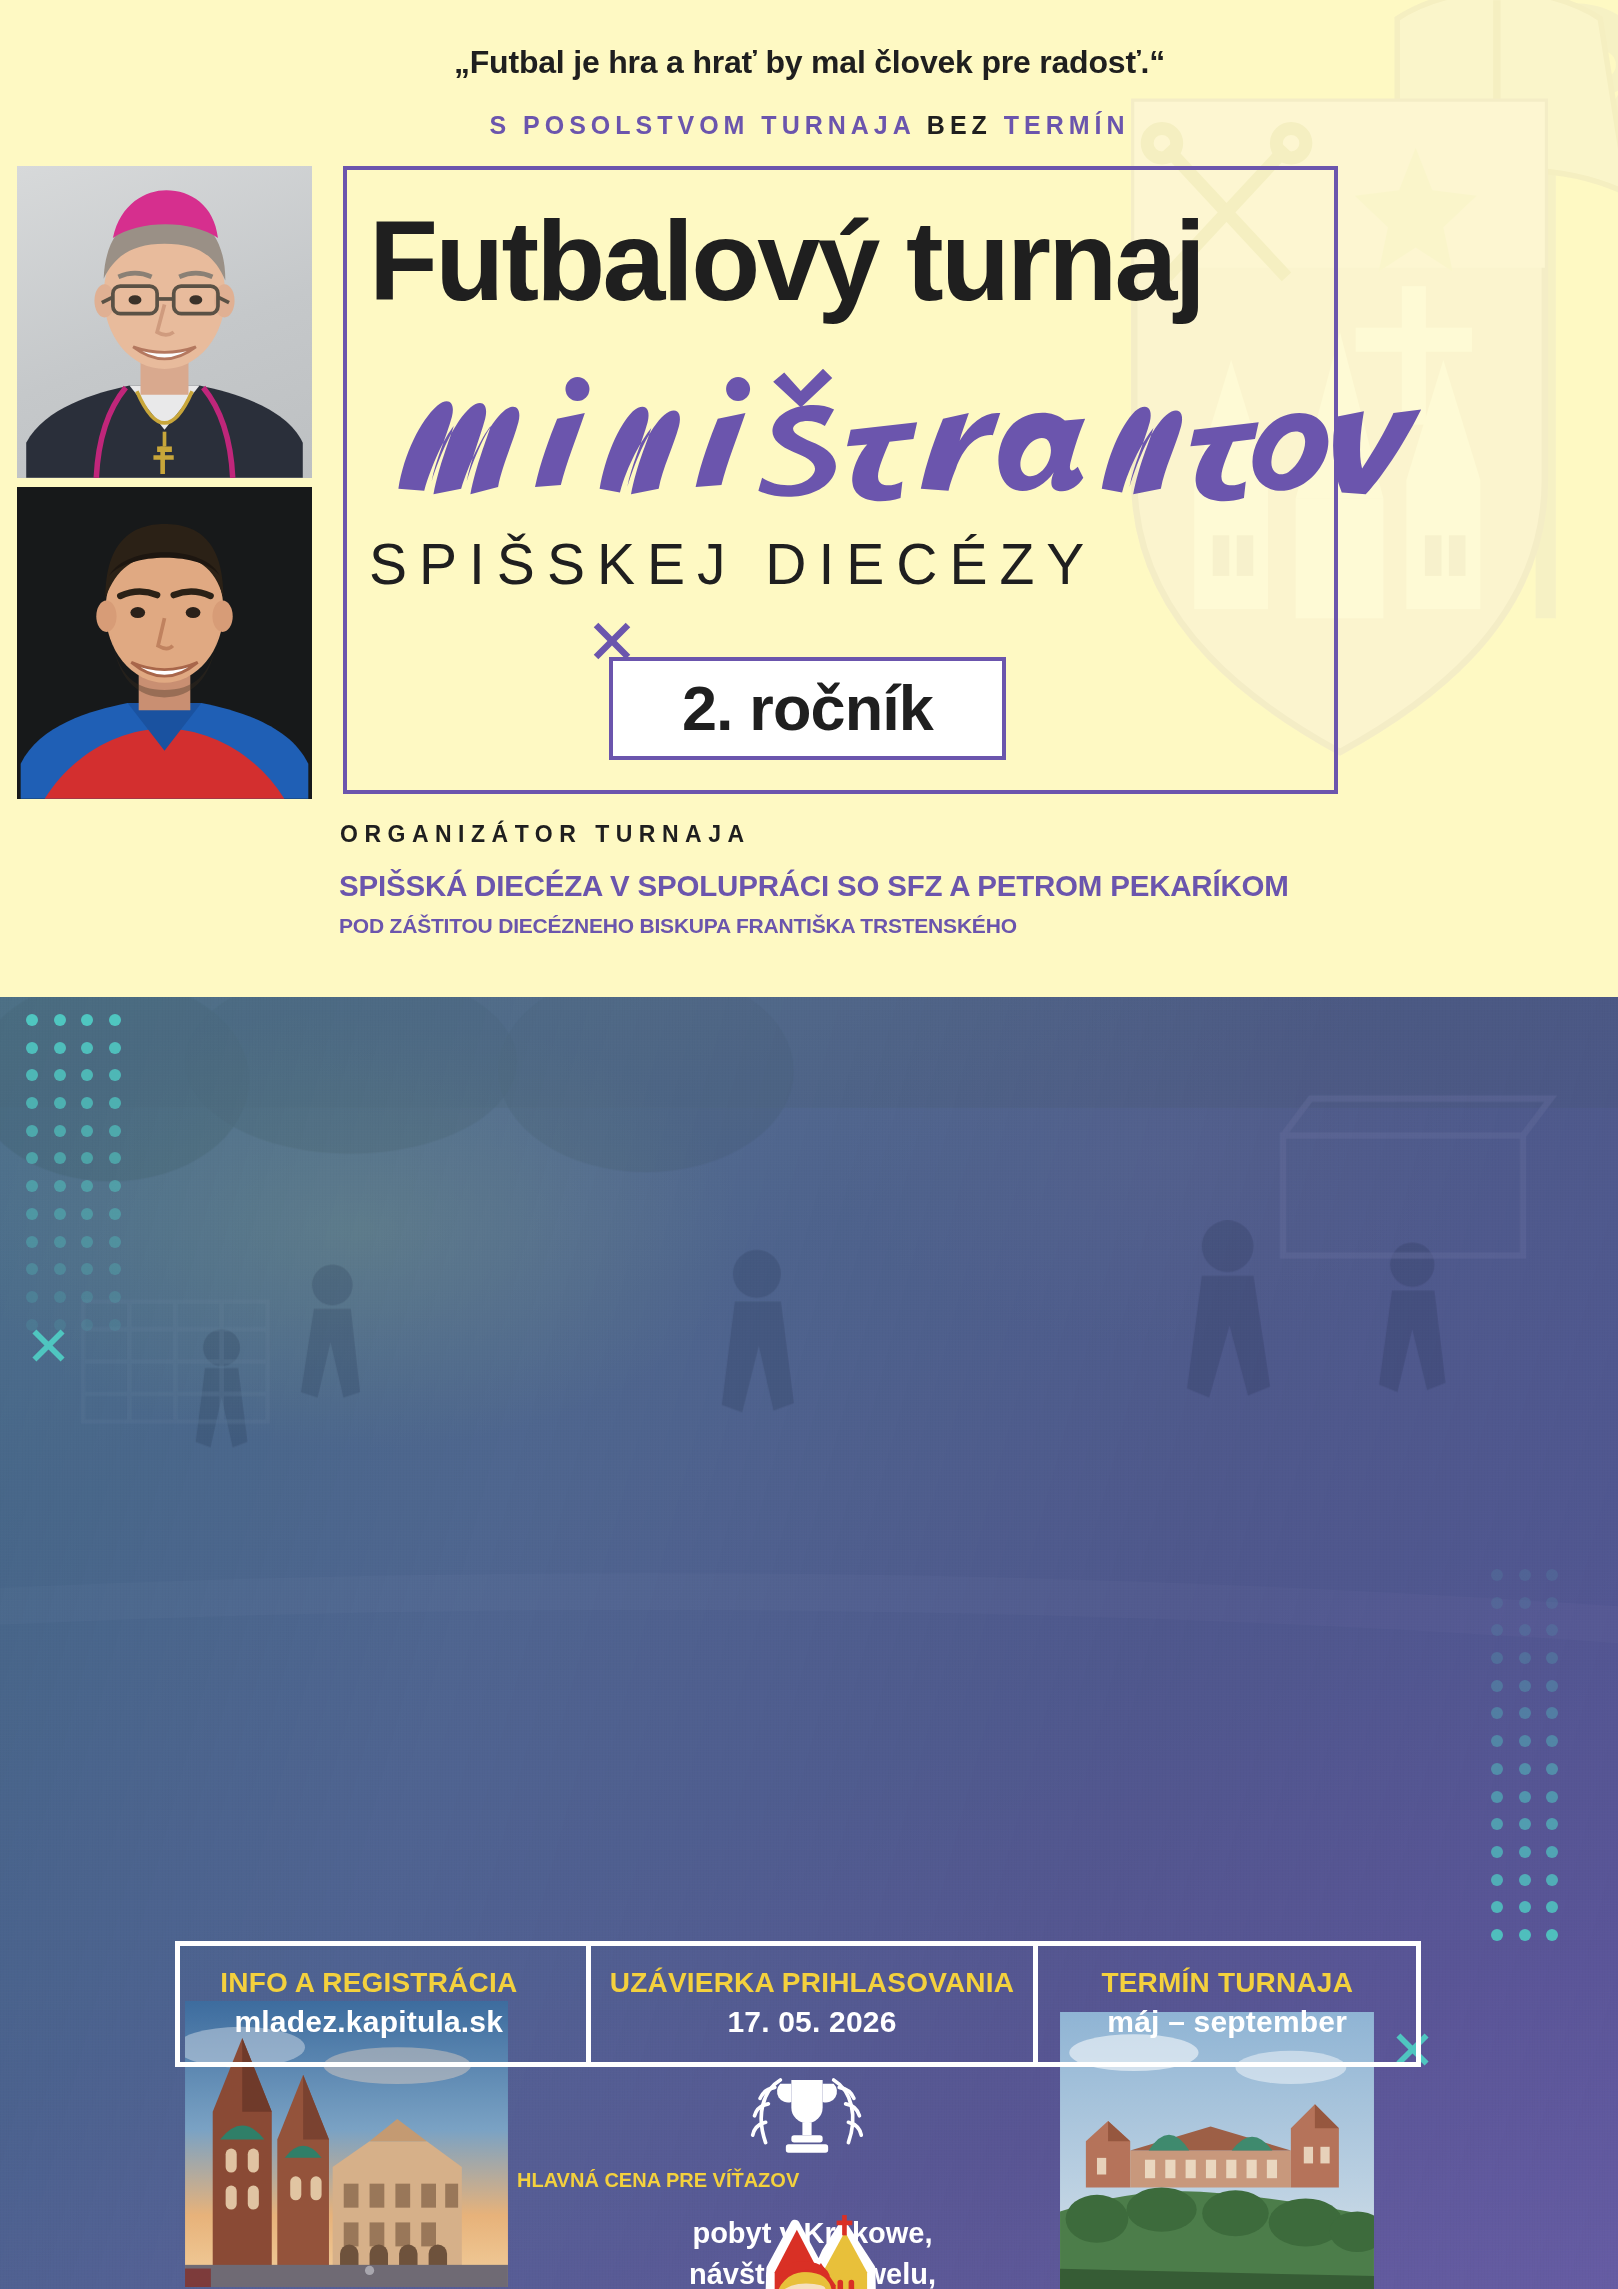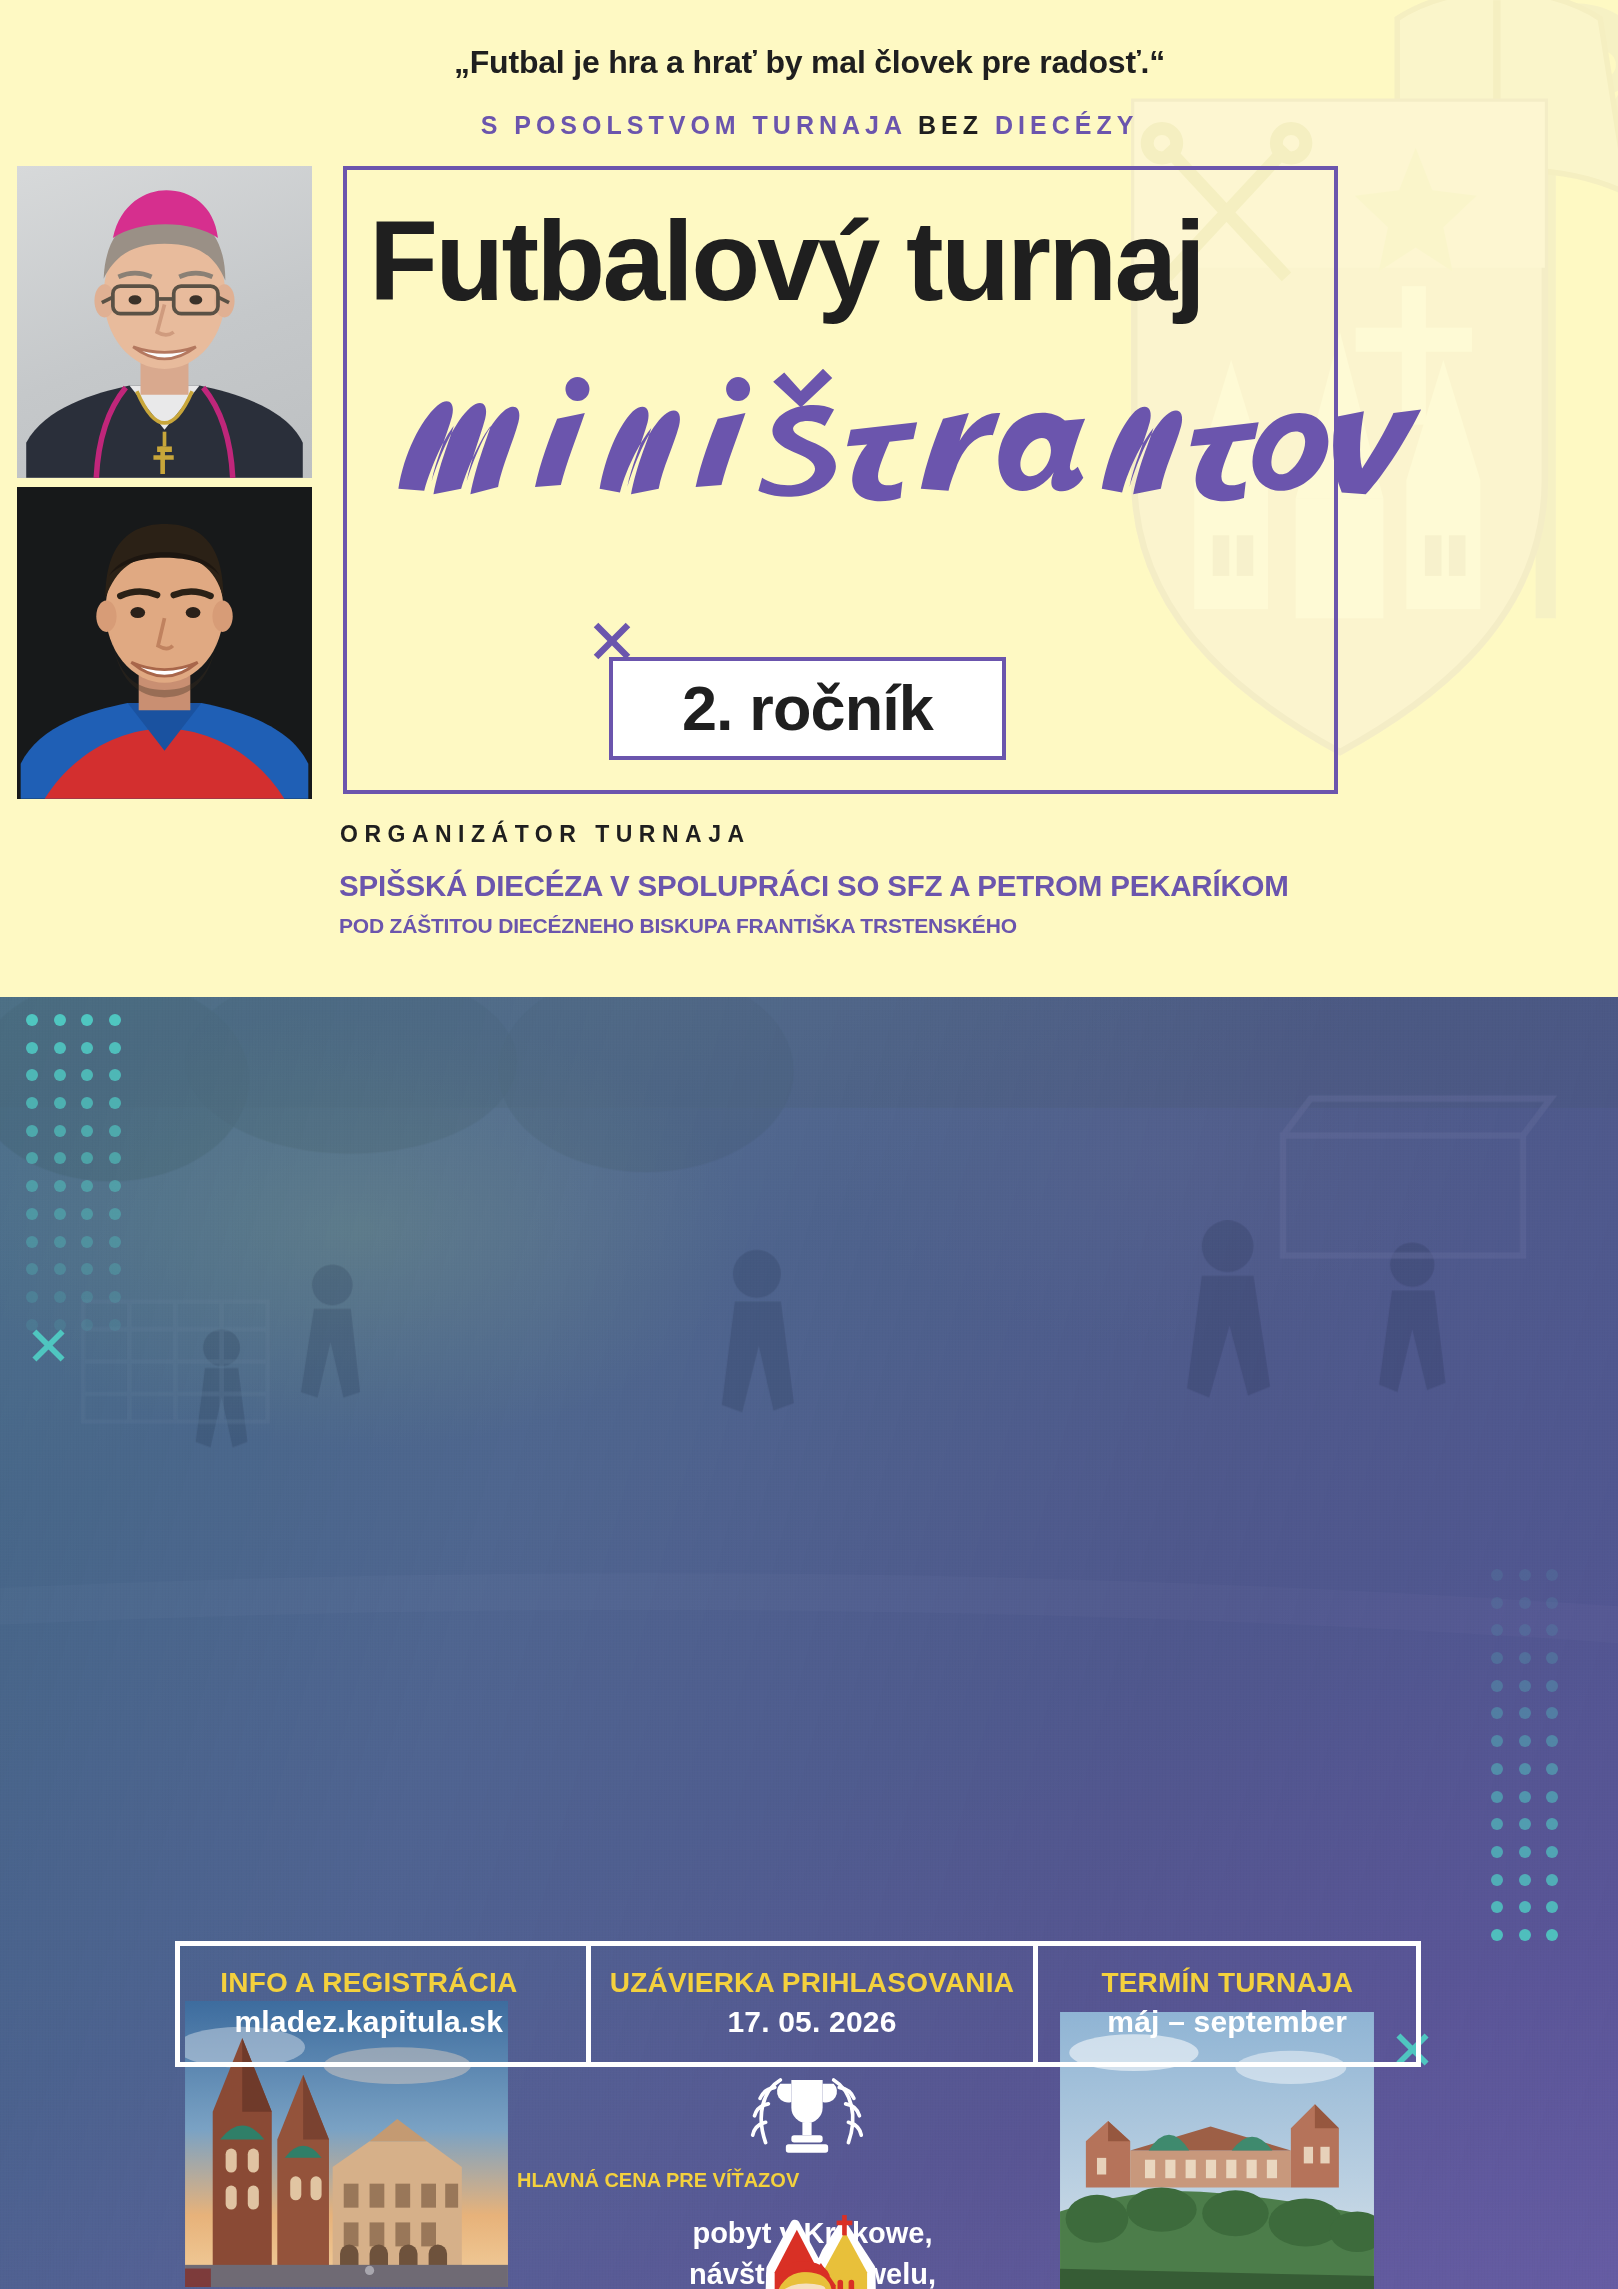--- a/index.html
+++ b/index.html
@@ -359,21 +359,21 @@
           <path d="M290 200 L420 340"></path>
           <path d="M420 200 L290 340"></path>
           <circle cx="285" cy="195" r="16"></circle>
           <circle cx="425" cy="195" r="16"></circle>
         </g>
       </g>
     </svg>
 
     <div class="quote-line">„Futbal je hra a hrať by mal človek pre radosť.“</div>
 
-    <div class="subquote-line"><span>S POSOLSTVOM TURNAJA </span><span class="accent-dark">BEZ</span><span> DIECÉZY</span></div>
+    <div class="subquote-line"><span>S POSOLSTVOM TURNAJA </span><span class="accent-dark">BEZ</span><span> TERMÍN</span></div>
 
     <div class="photo photo-bishop">
       <div class="bishop-bg"></div>
       <svg viewBox="0 0 320 338" style="position:absolute;inset:0;width:100%;height:100%">
 
         <path d="M10 338 L10 300 C30 262 85 246 122 238 L198 238 C236 246 292 262 310 300 L310 338 Z" fill="#2a2f3a"></path>
         <path d="M122 238 L160 286 L198 238 Z" fill="#e9e9ea"></path>
 
         <path d="M130 244 C150 290 170 290 190 244" fill="none" stroke="#c8a63a" stroke-width="4"></path>
         <path d="M160 288 l0 16" stroke="#c8a63a" stroke-width="4"></path>
@@ -480,20 +480,21 @@
 
           <path d="M1010 78 C1036 78 1048 100 1038 126 C1028 152 1000 168 978 160 C958 152 954 128 966 106 C976 88 992 78 1010 78 Z M1006 98 C994 98 982 112 980 128 C978 142 988 148 998 142 C1010 134 1018 116 1016 106 C1015 100 1012 98 1006 98 Z"></path>
 
           <path d="M1050 82 L1080 76 C1076 100 1074 122 1078 138 C1090 120 1104 96 1112 78 L1142 74 C1126 106 1104 142 1082 166 L1056 164 C1046 140 1044 108 1050 82 Z"></path>
 
           <path d="M26 176 C120 196 400 200 700 188 C820 183 930 176 1020 166 C930 186 800 196 680 200 C400 208 110 200 26 176 Z" opacity=".0"></path>
         </g>
       </svg>
     </div>
 
+    <div class="title-sub">SPIŠSKEJ DIECÉZY</div>
 
     <svg class="x-mark-title" viewBox="0 0 46 46">
       <path d="M8 3 L23 18 L38 3 L43 8 L28 23 L43 38 L38 43 L23 28 L8 43 L3 38 L18 23 L3 8 Z" fill="#6b55ad"></path>
     </svg>
 
     <div class="rocnik-box">
       <span class="rocnik-text">2. ročník</span>
     </div>
 
     <div class="org-label">ORGANIZÁTOR TURNAJA</div>

